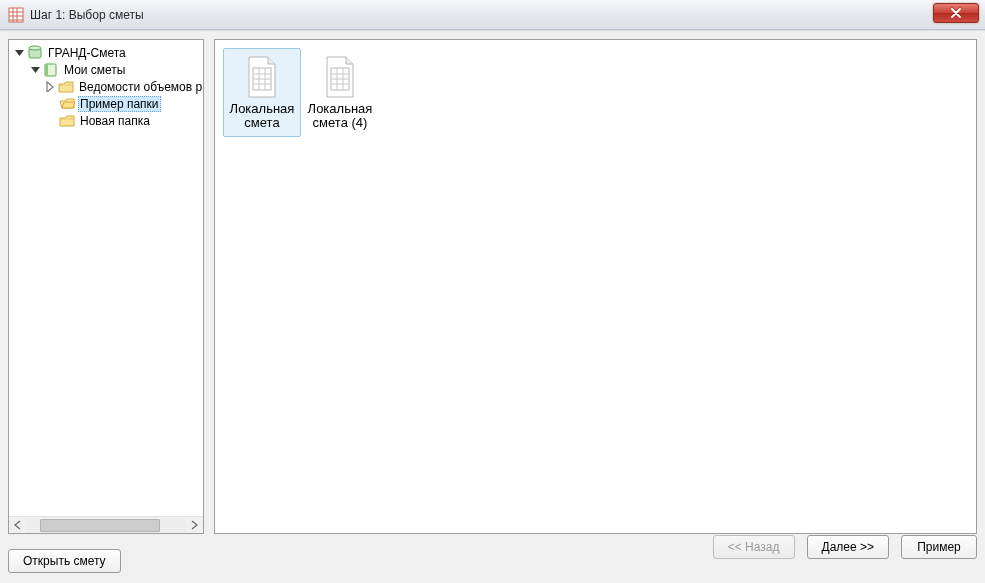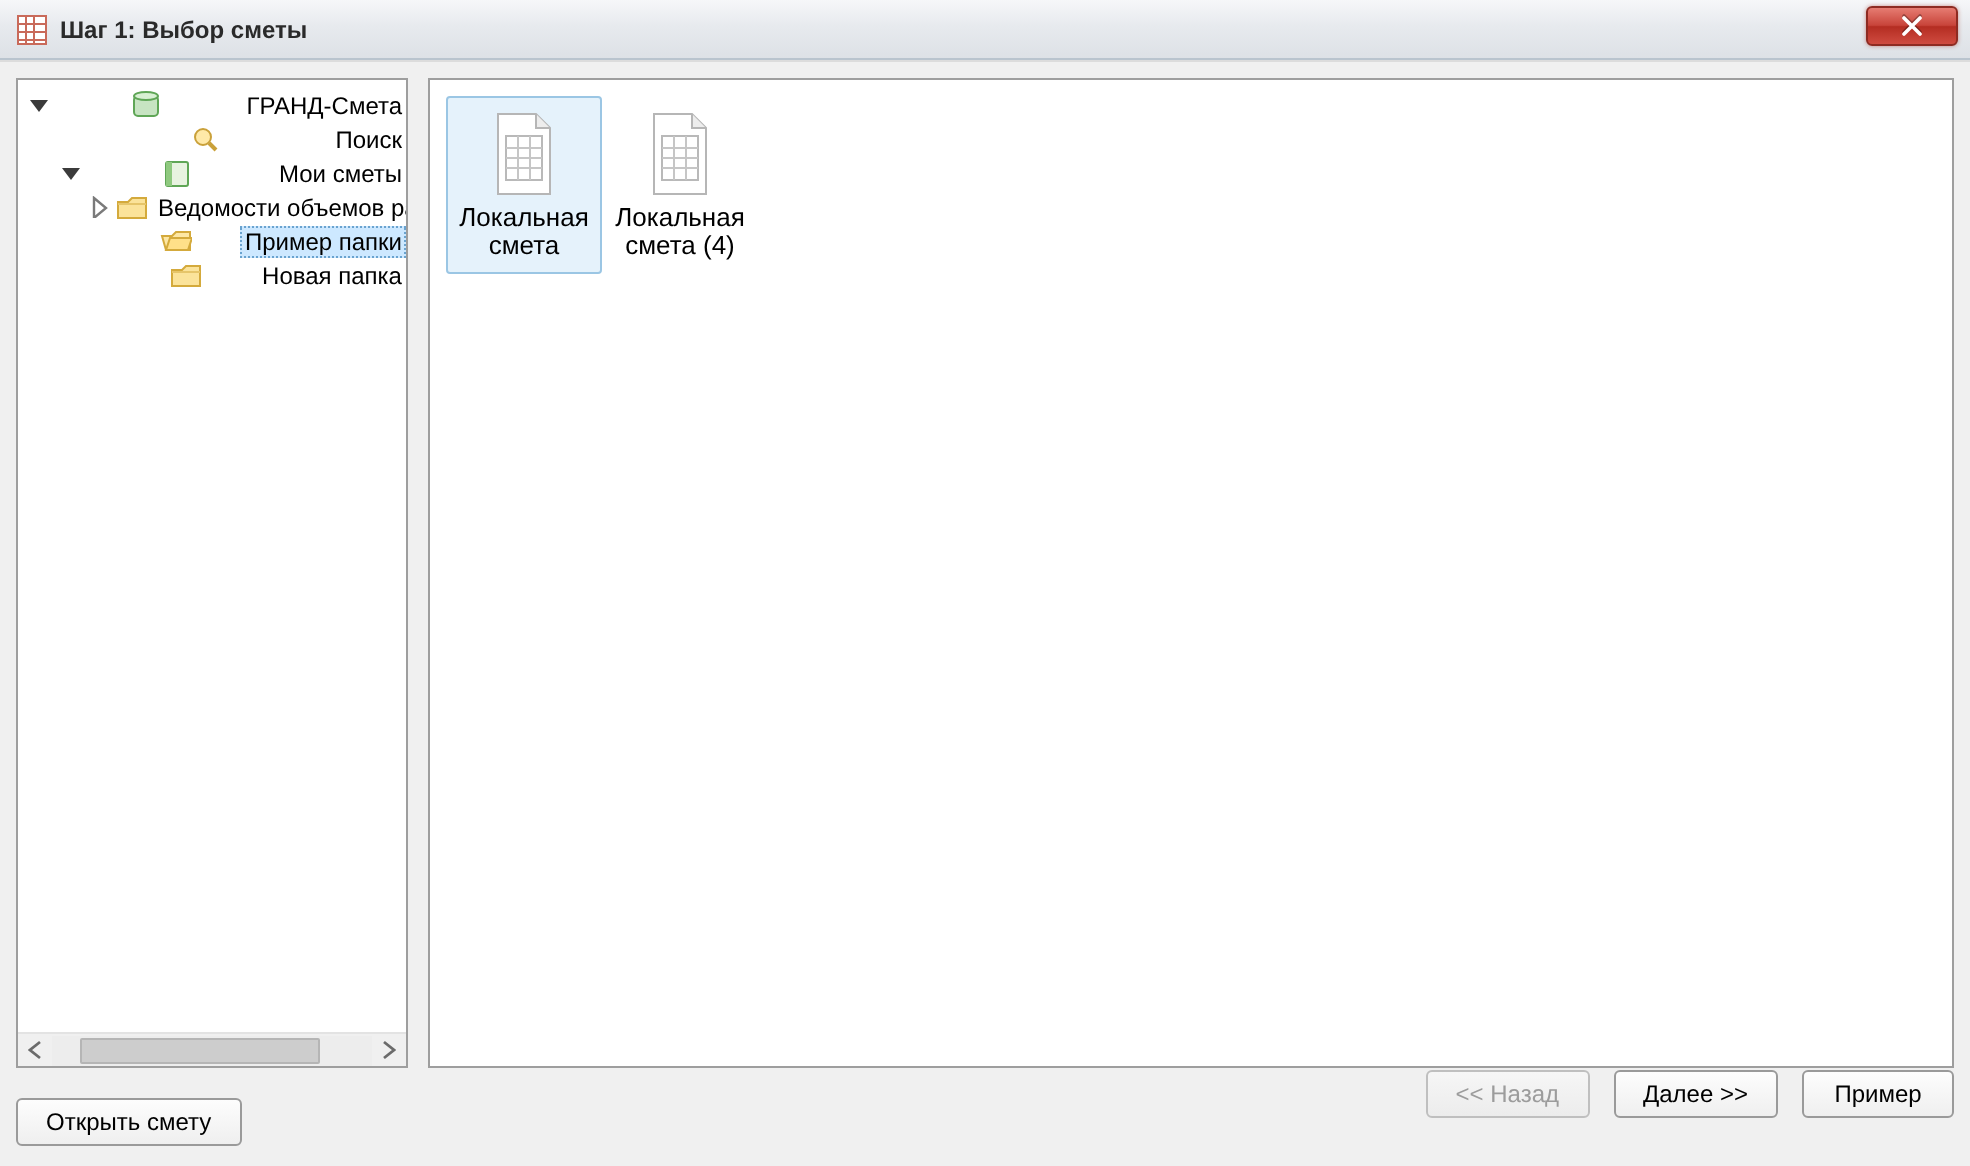--- a/index.html
+++ b/index.html
@@ -19,21 +19,21 @@
     background: linear-gradient(#f6f7f9, #e7eaee 45%, #dde1e6);
     border-bottom: 1px solid #b9c4ce;
     display: flex; align-items: center;
     padding: 0 0 0 8px;
     position: relative;
   }
   .titlebar .app-icon {
     width: 16px; height: 16px; margin-right: 6px;
     display:inline-flex; align-items:center; justify-content:center;
   }
-  .titlebar .title-text { color:#2a2a2a;font-weight:bold; }
+  .titlebar .title-text { color:#2a2a2a; }
   .close-btn {
     position:absolute; right:6px; top:3px;
     width:46px; height:20px;
     background: linear-gradient(#e67c72,#c8443a 48%,#b42d22 52%,#cf4b40);
     border:1px solid #8e2b22;
     border-radius:3px;
     display:flex; align-items:center; justify-content:center;
     box-shadow: 0 0 2px rgba(160,40,30,.5);
     cursor:pointer;
   }
@@ -87,21 +87,20 @@
   }
 
   
   ul.tree, ul.tree ul { list-style:none; margin:0; padding:0; }
   ul.tree ul { margin-left:16px; }
   li.node { white-space:nowrap; }
   .row {
     display:flex; align-items:center; height:17px;
     padding-left:4px;
     cursor:pointer;
-    justify-content:space-between;
   }
   .expander {
     width:12px; height:12px; margin-right:2px;
     display:inline-flex; align-items:center; justify-content:center;
   }
   .expander svg { display:block; }
   .node-icon {
     width:16px; height:16px; margin-right:3px;
     display:inline-flex; align-items:center; justify-content:center;
   }
@@ -252,31 +251,20 @@
                   </svg>
                 </span>
               <span class="node-icon">
                   <svg width="16" height="16">
                     <use href="#db-icon"></use>
                   </svg>
                 </span>
               <span class="label">ГРАНД-Смета</span>
             </div>
             <ul>
-              <li class="node">
-                <div class="row">
-                  <span class="expander"></span>
-                  <span class="node-icon">
-                      <svg width="16" height="16">
-                        <use href="#search-icon"></use>
-                      </svg>
-                    </span>
-                  <span class="label">Поиск</span>
-                </div>
-              </li>
               <li class="node">
                 <div class="row">
                   <span class="expander">
                       <svg width="11" height="11">
                         <use href="#tri-down"></use>
                       </svg>
                     </span>
                   <span class="node-icon">
                       <svg width="16" height="16">
                         <use href="#book-icon"></use>

